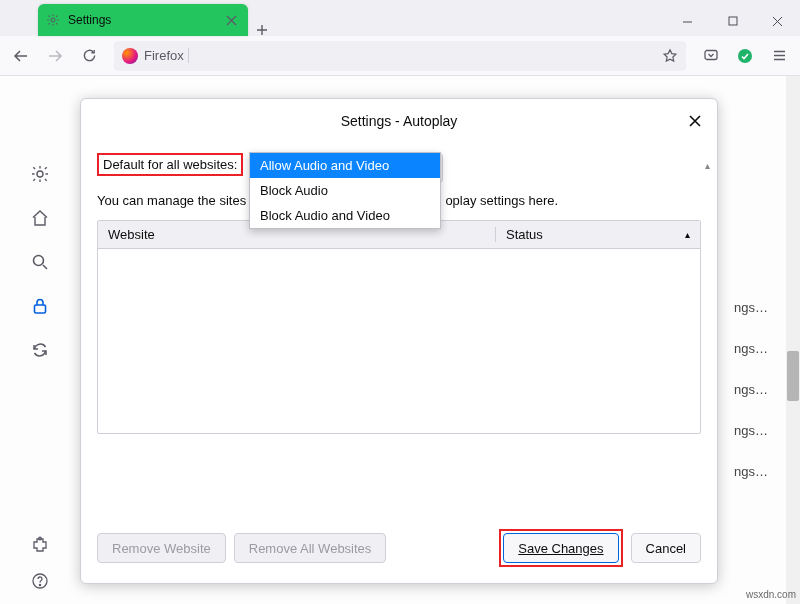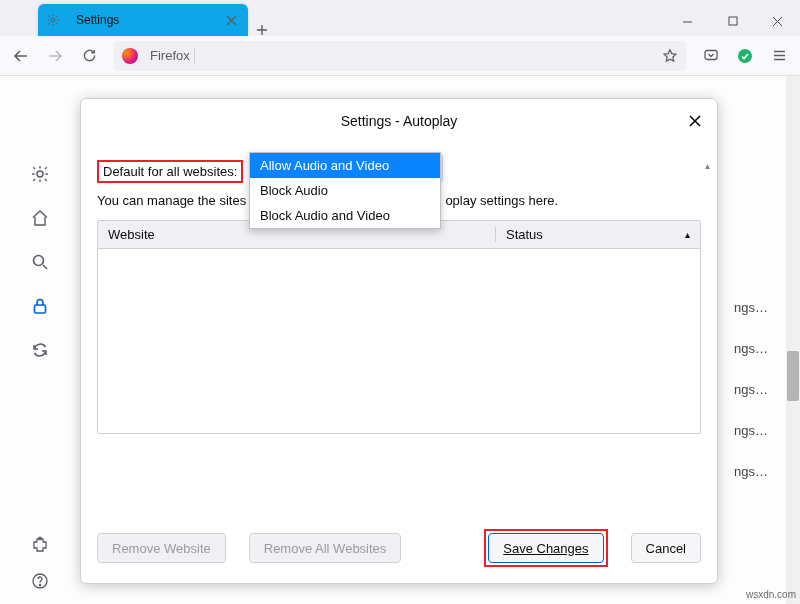--- a/index.html
+++ b/index.html
@@ -1,31 +1,31 @@
 <!DOCTYPE html>
 <html><head>
 <meta charset="utf-8">
 <style>
 * { box-sizing: border-box; margin: 0; padding: 0; }
 body { font-family: "Segoe UI", Arial, sans-serif; font-size: 13px; background: #fff; width: 800px; height: 604px; overflow: hidden; position: relative; color: #0c0c0d; }
 
 
 .titlebar { height: 36px; display: flex; align-items: flex-end; background: #f0f0f4; }
-.tab { margin-left: 38px; width: 210px; height: 32px; background: #0ea5e9; border-radius: 6px 6px 0 0; display: flex; align-items: center; padding: 0 8px; gap: 16px; box-shadow: 0 0 3px rgba(0,0,0,.12); }
+.tab { margin-left: 38px; width: 210px; height: 32px; background: #22c55e; border-radius: 6px 6px 0 0; display: flex; align-items: center; padding: 0 8px; gap: 8px; box-shadow: 0 0 3px rgba(0,0,0,.12); }
 .tab .gear { width: 14px; height: 14px; color: #5b5b66; }
 .tab-title { flex: 1; font-size: 12px; }
 .tab-close { width: 18px; height: 18px; display: flex; align-items: center; justify-content: center; border-radius: 3px; color: #5b5b66; }
 .newtab { width: 28px; display: flex; justify-content: center; align-items: center; color: #5b5b66; }
 .winctrl { margin-left: auto; display: flex; }
 .winctrl div { width: 45px; height: 30px; display: flex; align-items: center; justify-content: center; color: #4a4a55; }
 
 
 .toolbar { height: 40px; display: flex; align-items: center; padding: 0 6px; gap: 4px; background: #f9f9fb; border-bottom: 1px solid #e0e0e6; }
 .tb-btn { width: 30px; height: 30px; display: flex; align-items: center; justify-content: center; border-radius: 4px; color: #5b5b66; }
-.urlbar { flex: 1; height: 30px; background: #f0f0f4; border-radius: 4px; display: flex; align-items: center; gap: 12px; padding: 0 8px; margin: 12px 6px; font-size: 13px; }
+.urlbar { flex: 1; height: 30px; background: #f0f0f4; border-radius: 4px; display: flex; align-items: center; gap: 6px; padding: 0 8px; margin: 12px 6px; font-size: 13px; }
 .fx { width: 16px; height: 16px; border-radius: 50%; background: radial-gradient(circle at 30% 30%, #ff9500, #e31587 60%, #5b3094); }
 .ident { color: #5b5b66; padding-right: 4px; border-right: 1px solid #cfcfd8; }
 .star { margin-left: auto; color: #5b5b66; }
 
 
 .bg { position: absolute; top: 76px; left: 0; right: 0; bottom: 0; background: #fdfdfe; }
 .side { position: absolute; left: 0; top: 76px; width: 80px; display: flex; flex-direction: column; align-items: center; gap: 24px; padding-top: 88px; }
 .side svg { color: #5b5b66; }
 .side .active svg { color: #0060df; }
 .side-bottom { position: absolute; left: 0; bottom: 14px; width: 80px; display: flex; flex-direction: column; align-items: center; gap: 18px; }
@@ -36,21 +36,21 @@
 .bgscroll .thumb { position: absolute; right: 1px; top: 275px; width: 12px; height: 50px; background: #b5b5b5; border-radius: 2px; }
 
 
 .dialog { position: absolute; left: 80px; top: 98px; width: 638px; height: 486px; background: #fff; border: 1px solid #cfcfd8; border-radius: 6px; box-shadow: 0 2px 14px rgba(0,0,0,.22); display: flex; flex-direction: column; }
 .dhead { height: 44px; display: flex; align-items: center; justify-content: center; position: relative; font-size: 14px; }
 .dclose { position: absolute; right: 12px; top: 12px; width: 20px; height: 20px; display: flex; align-items: center; justify-content: center; color: #0c0c0d; }
 .dbody { flex: 1; padding: 0 16px 12px; overflow: hidden; position: relative; }
 .dscroll { position: absolute; right: 2px; top: 14px; width: 10px; }
 .dscroll .up { color:#888; font-size:10px; }
 
-.row1 { display: flex; align-items: flex-end; gap: 6px; margin-top: 10px; }
+.row1 { display: flex; align-items: flex-start; gap: 6px; margin-top: 10px; }
 .hl { border: 2px solid #ec2027; padding: 2px 4px; }
 .select-closed { height: 30px; min-width: 194px; background: #ededf0; border: 1px solid #cfcfd8; border-radius: 4px; display: flex; align-items: center; padding: 0 10px; gap: 10px; }
 .chev { margin-left: auto; }
 
 .desc { margin-top: 10px; font-size: 13px; }
 
 .search { margin-top: 10px; height: 32px; border: 1px solid #bfbfc8; border-radius: 4px; display: flex; align-items: center; padding: 0 10px; gap: 8px; color: #888; }
 
 
 .dd { position: absolute; left: 249px; top: 152px; width: 192px; background: #fff; border: 1px solid #bfbfc8; box-shadow: 0 3px 8px rgba(0,0,0,.22); z-index: 20; }
@@ -59,21 +59,21 @@
 
 
 .table { margin-top: 12px; border: 1px solid #cfcfd8; border-radius: 2px; height: 214px; display: flex; flex-direction: column; }
 .thead { display: flex; background: #f0f0f4; border-bottom: 1px solid #cfcfd8; height: 28px; align-items: center; font-size: 13px; justify-content: center; }
 .th1 { width: 398px; padding: 0 10px; border-right: 1px solid #cfcfd8; }
 .th2 { flex: 1; padding: 0 10px; display: flex; align-items: center; gap: 8px; }
 .sortcaret { margin-left: auto; font-size: 10px; }
 .tbody { flex: 1; }
 
 
-.dfoot { padding: 12px 16px 16px; display: flex; align-items: center; gap: 23px; }
+.dfoot { padding: 12px 16px 16px; display: flex; align-items: center; gap: 8px; }
 .btn { height: 30px; padding: 0 14px; border-radius: 4px; border: 1px solid #cfcfd8; background: #f0f0f4; color: #9a9aa2; display: flex; align-items: center; font-size: 13px; }
 .btn.en { color: #0c0c0d; background: #f7f7f9; }
 .primary { background: #0061e0; color: #fff; border-color: #0061e0; text-decoration: underline; }
 .hl2 { border: 2px solid #ec2027; padding: 2px; }
 
 .watermark { position:absolute; right:4px; bottom:4px; font-size:10px; color:#6a6a6a; }
 
 svg { display:block; }
 </style>
 </head>

